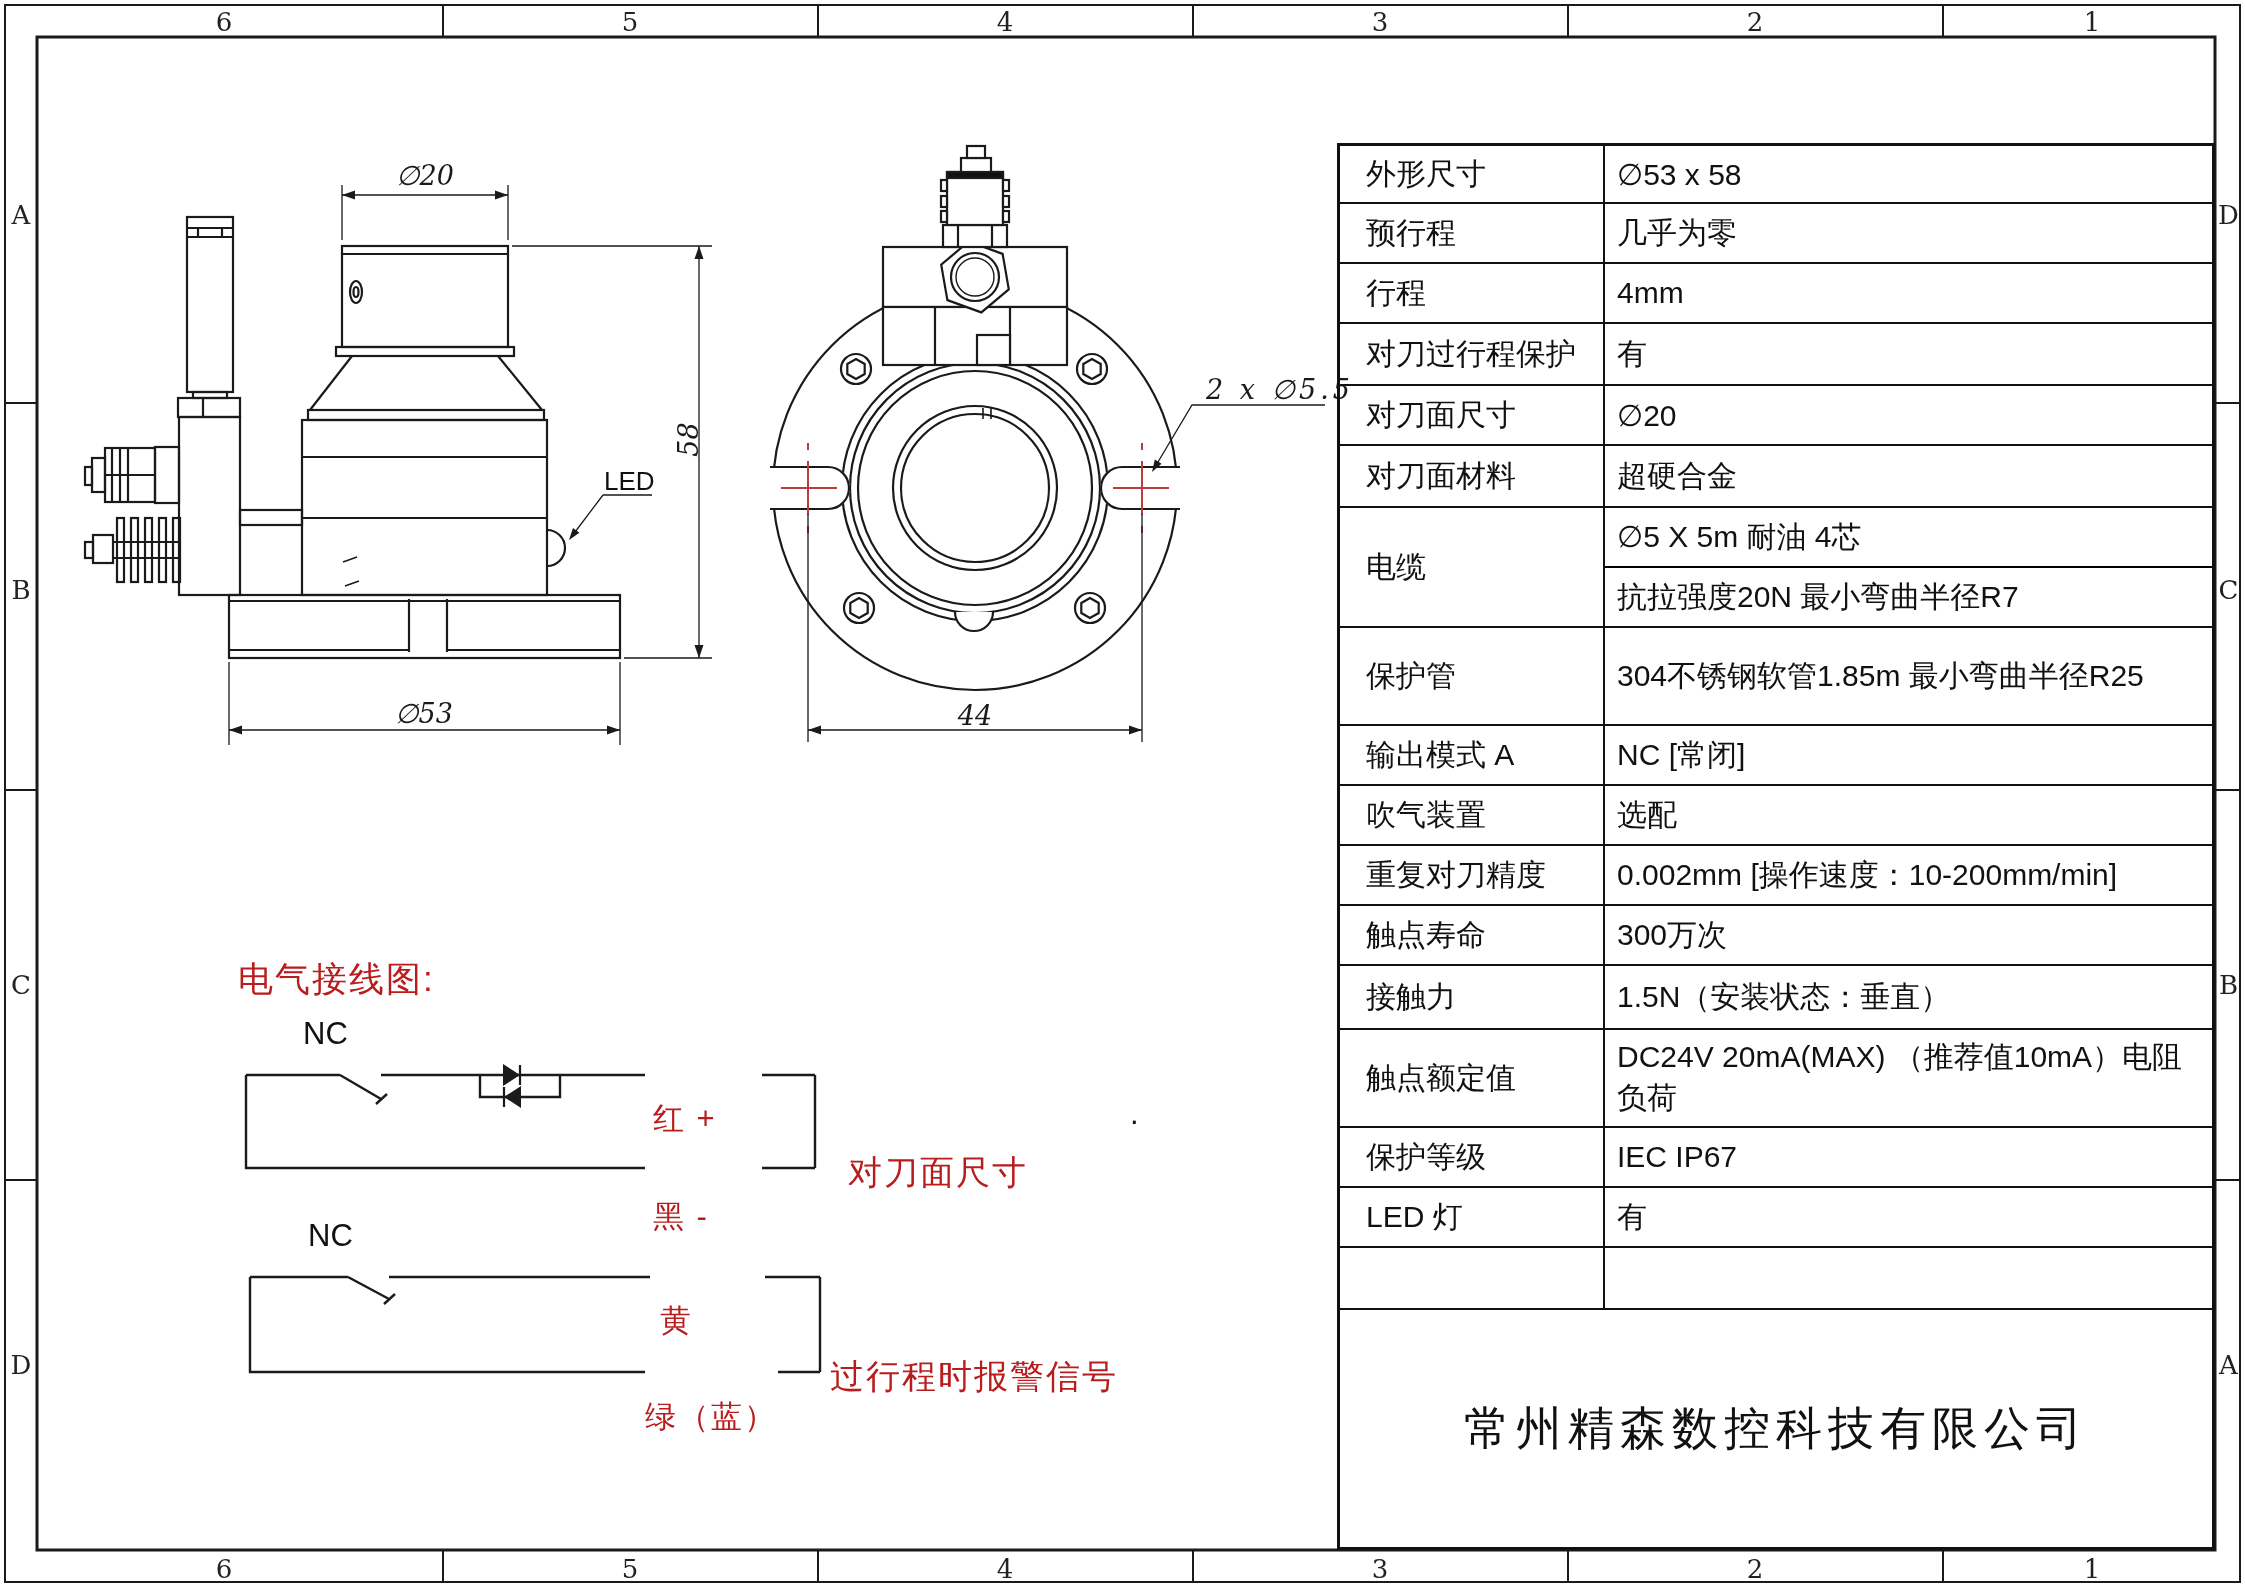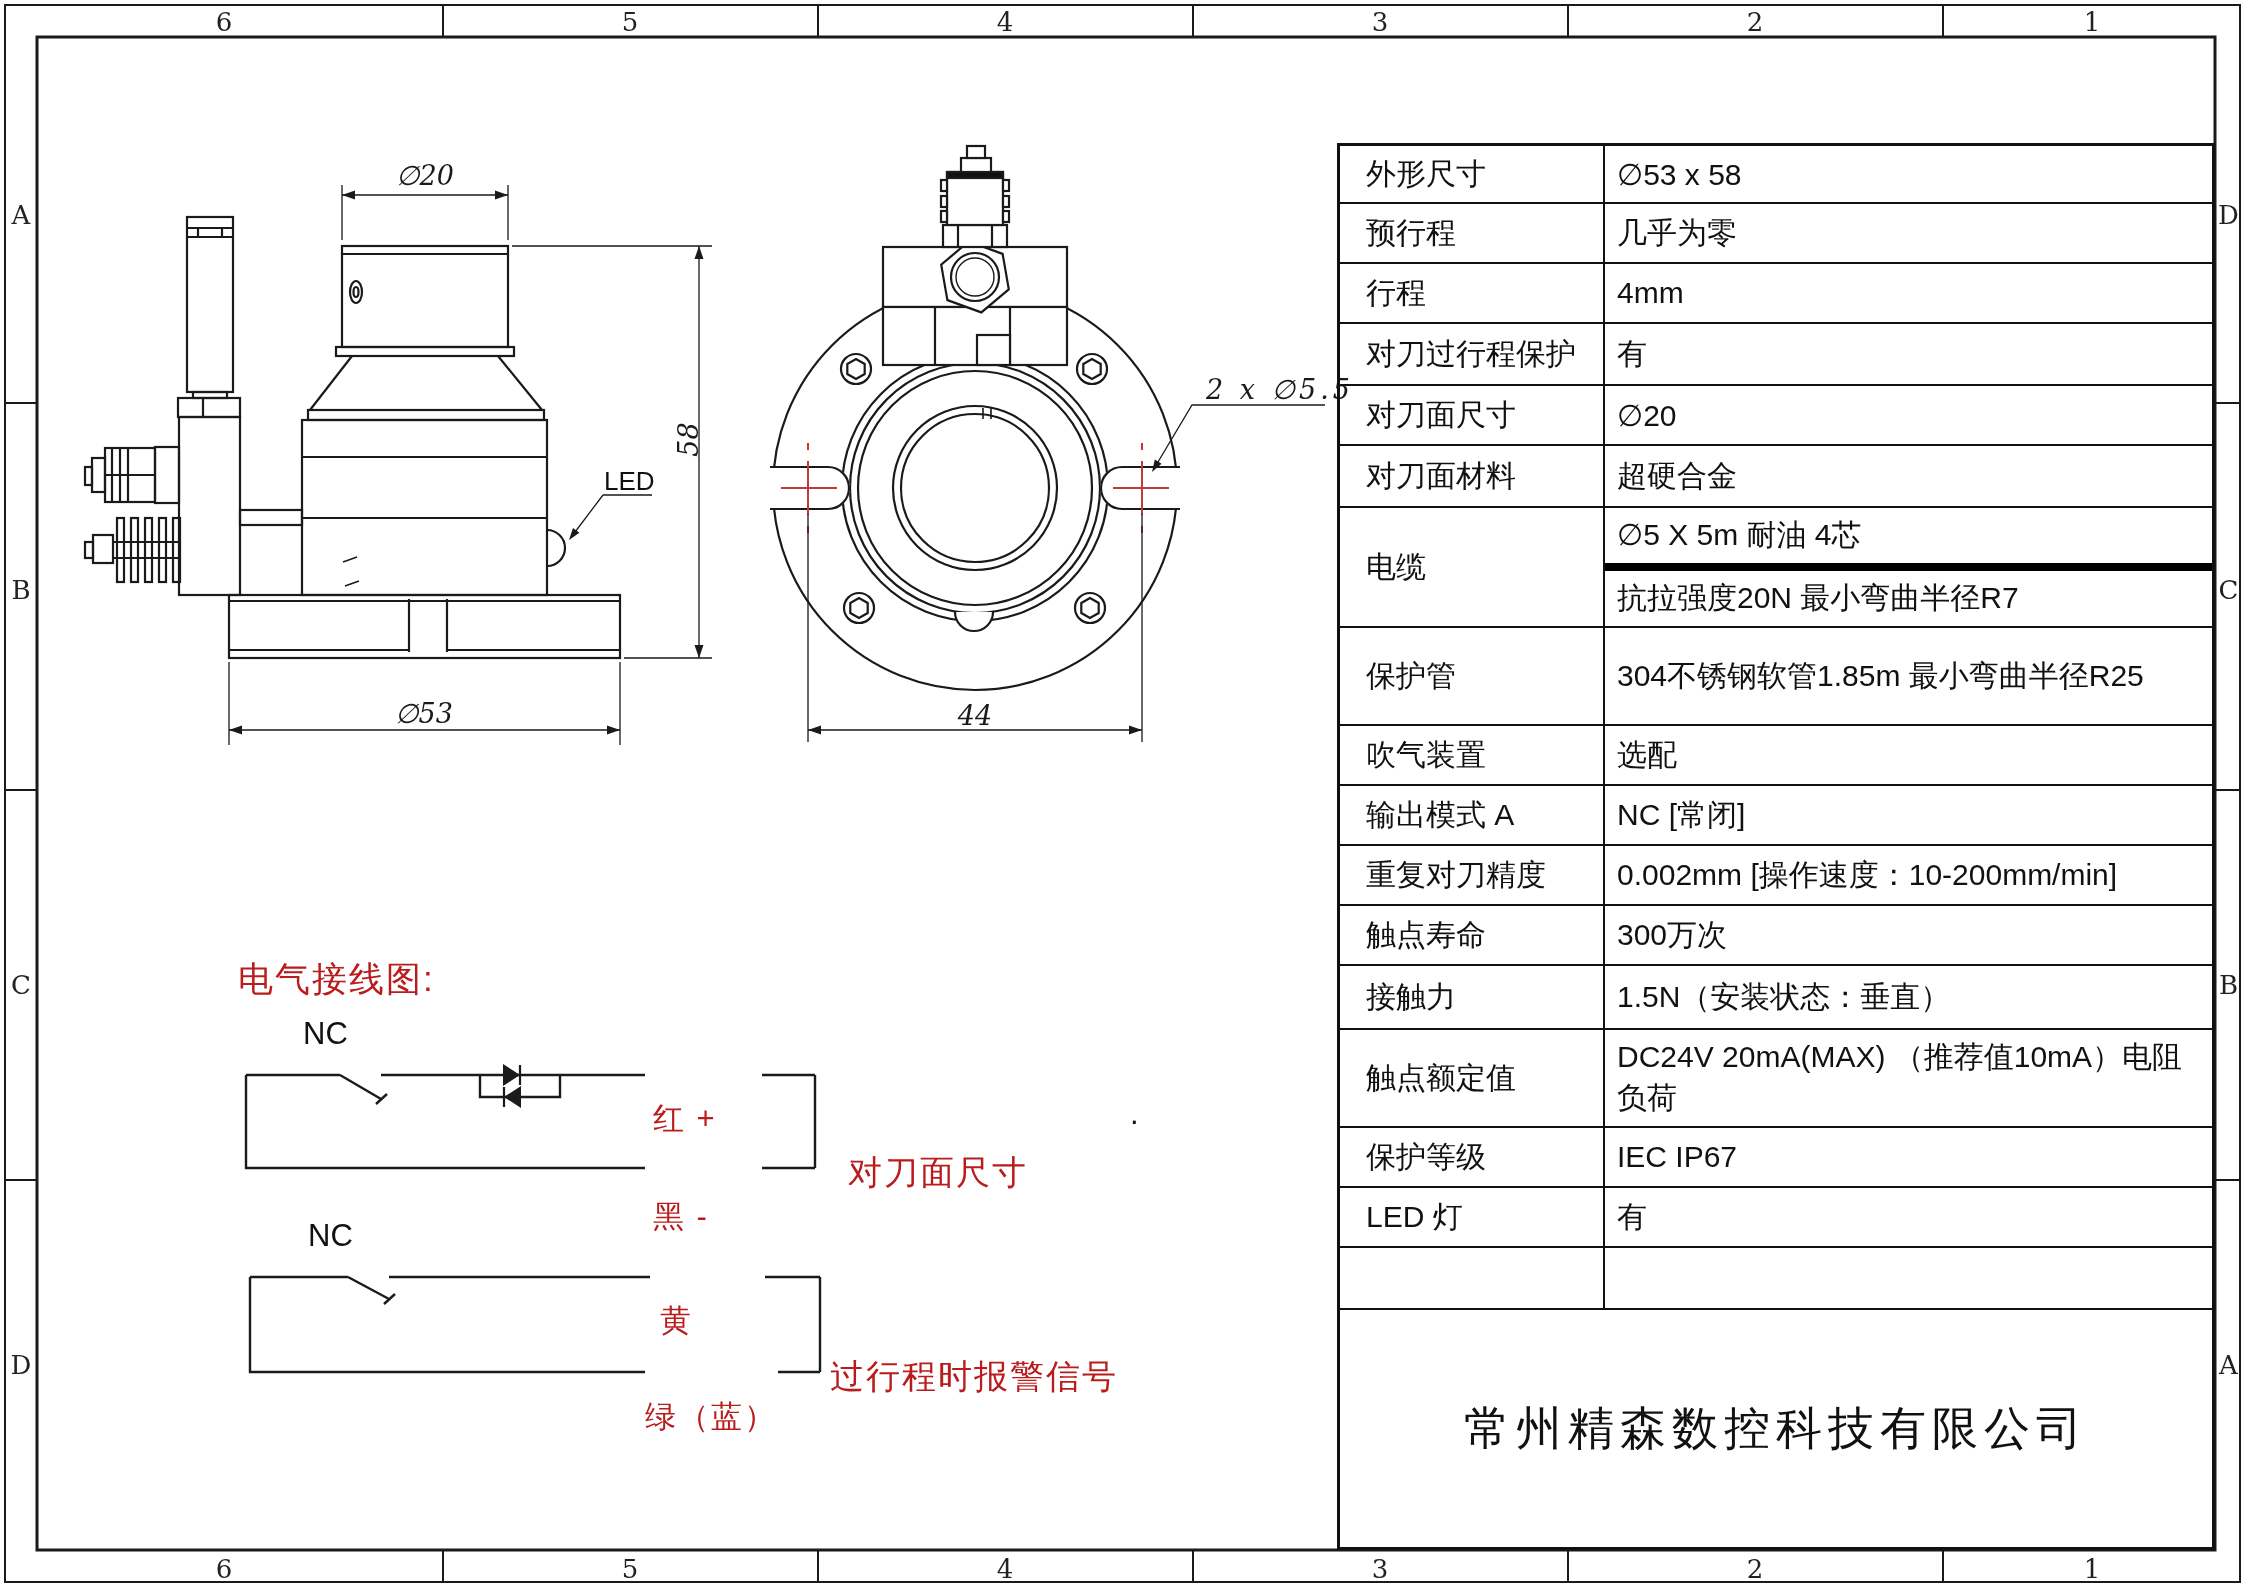--- a/index.html
+++ b/index.html
@@ -19,21 +19,21 @@
   
   .spec-table{position:absolute;left:1337px;top:143px;width:878px;height:1407px;
               border:3px solid #111;box-sizing:border-box;display:flex;flex-direction:column;
               font-size:30px;color:#111;}
   .trow{display:flex;flex:0 0 auto;border-bottom:2px solid #111;box-sizing:border-box;min-height:0;}
   .tl{flex:0 0 265px;border-right:2px solid #111;box-sizing:border-box;display:flex;
       align-items:center;padding-left:26px;}
   .tv{flex:1;display:flex;align-items:center;padding-left:12px;min-width:0;}
   .tv2{flex:1;display:flex;flex-direction:column;min-width:0;}
   .tv2>div{flex:1;display:flex;align-items:center;padding-left:12px;}
-  .tv2>div:first-child{border-bottom:8px solid #000000;}
+  .tv2>div:first-child{border-bottom:2px solid #000000;}
   .trow-spacer .tl{background:transparent;}
   .trow-title{border-top:2px solid #111;align-items:center;justify-content:center;
               font-size:40px;letter-spacing:3px;}
   .trow-company{border-bottom:none;flex:1 1 auto;align-items:center;justify-content:center;
                 font-size:46px;letter-spacing:6px;font-family:Liberation Mono, monospace;}
 </style>
 </head>
 <body>
 
 <div class="sheet">
@@ -245,26 +245,26 @@
       <div class="tv2">
         <div>∅5 X 5m 耐油 4芯</div>
         <div>抗拉强度20N 最小弯曲半径R7</div>
       </div>
     </div>
     <div class="trow" style="flex-basis:98px">
       <div class="tl">保护管</div>
       <div class="tv">304不锈钢软管1.85m 最小弯曲半径R25</div>
     </div>
     <div class="trow" style="flex-basis:60px">
+      <div class="tl">输出模式 A</div>
+      <div class="tv">NC [常闭]</div>
+    </div>
+    <div class="trow" style="flex-basis:60px">
       <div class="tl">吹气装置</div>
       <div class="tv">选配</div>
-    </div>
-    <div class="trow" style="flex-basis:60px">
-      <div class="tl">输出模式 A</div>
-      <div class="tv">NC [常闭]</div>
     </div>
     <div class="trow" style="flex-basis:60px">
       <div class="tl">重复对刀精度</div>
       <div class="tv">0.002mm [操作速度：10-200mm/min]</div>
     </div>
     <div class="trow" style="flex-basis:60px">
       <div class="tl">触点寿命</div>
       <div class="tv">300万次</div>
     </div>
     <div class="trow" style="flex-basis:64px">

